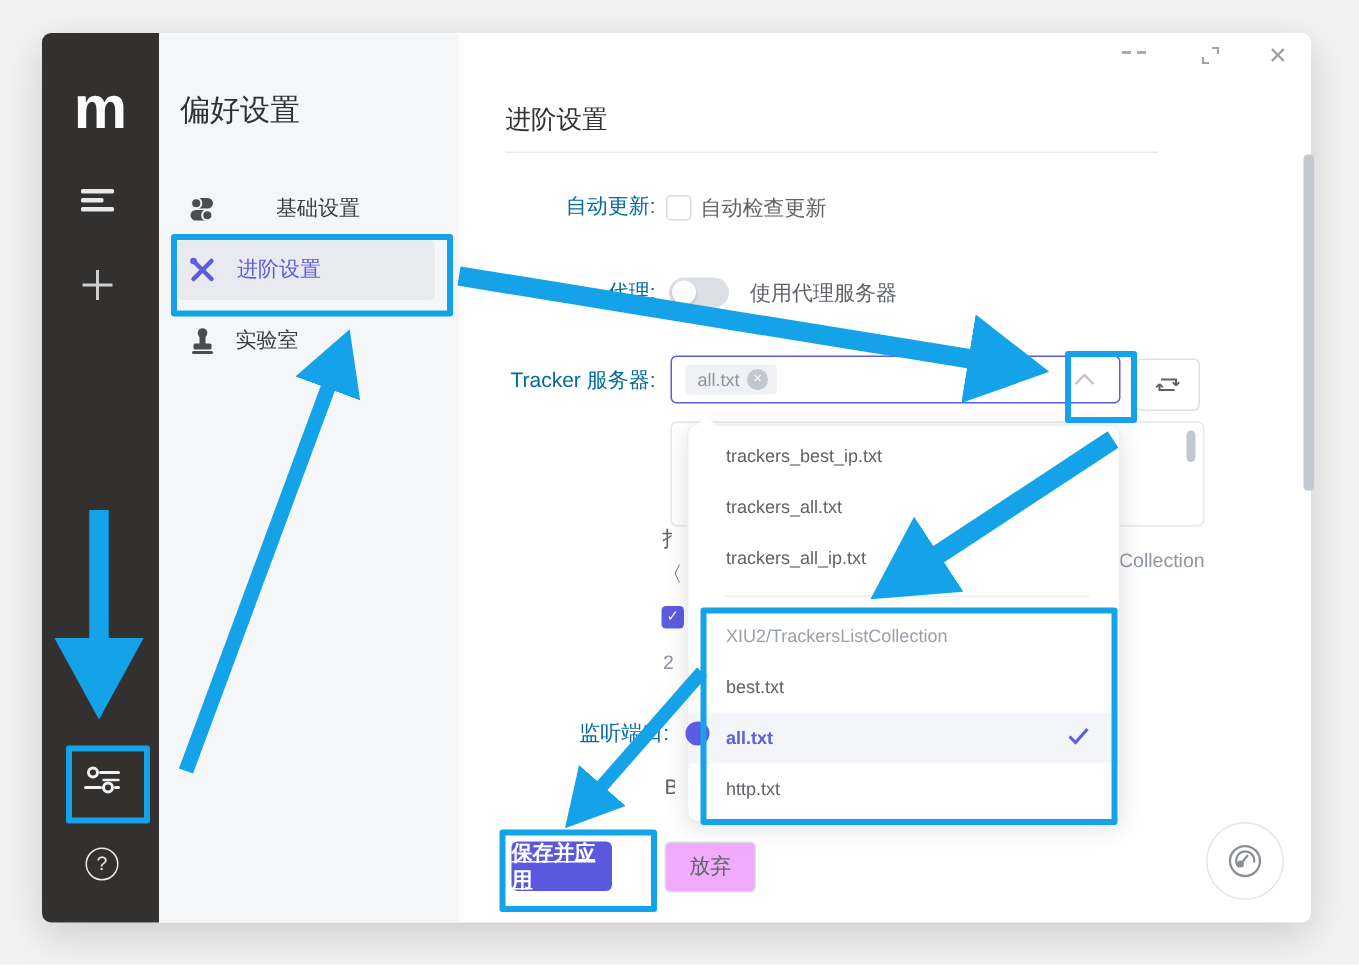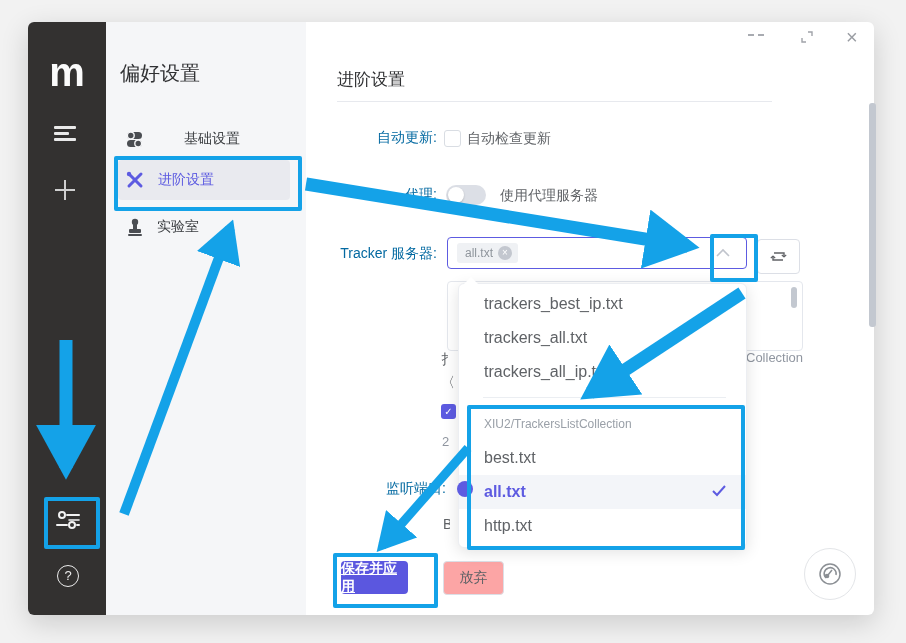--- a/index.html
+++ b/index.html
@@ -39,29 +39,29 @@
   .tag-close{width:14px;height:14px;border-radius:50%;background:#c3c7cf;color:#fff;font-size:10px;line-height:14px;text-align:center;}
   .icon-btn{border:1px solid #dcdfe6;border-radius:4px;background:#fff;display:flex;align-items:center;justify-content:center;}
   #textarea{left:447px;top:281px;width:354px;height:68px;border:1px solid #e4e7ed;border-radius:4px;background:#fff;z-index:5;}
   .scroll-thumb{background:#c3c8d0;border-radius:3px;}
   .frag{font-size:14px;color:#5f6266;z-index:4;}
   .frag-gray{font-size:13px;color:#9096a0;z-index:4;}
   .mini-check{width:15px;height:15px;border-radius:3px;background:#5d5be1;color:#fff;font-size:10px;line-height:15px;text-align:center;z-index:4;}
   
   #dropdown{left:458px;top:283px;width:287px;height:263px;background:#fff;border:1px solid #eceef2;border-radius:6px;
     box-shadow:0 4px 16px rgba(0,0,0,.12);z-index:50;}
-  .dd-item{position:absolute;left:0;width:100%;height:34px;line-height:34px;font-size:16px;color:#5f6266;}
+  .dd-item{position:absolute;left:0;width:100%;height:34px;line-height:34px;font-size:12px;color:#5f6266;}
   .dd-item span{padding-left:25px;}
   .dd-group{position:absolute;left:25px;font-size:12px;color:#9aa0a8;}
   .dd-divider{position:absolute;left:24px;width:243px;height:1px;background:#ebeef2;}
   .dd-selected{background:#f3f5f9;color:#5d5be1;font-weight:bold;}
   .popper-arrow{left:464px;top:277px;width:0;height:0;border-left:7px solid transparent;border-right:7px solid transparent;border-bottom:7px solid #fff;z-index:51;}
   
   .btn-primary{background:#5b57df;color:#fff;border-radius:4px;font-size:14px;font-weight:bold;display:flex;align-items:center;justify-content:center;}
-  .btn-plain{background:#fca5a5;color:#5f6266;border:1px solid #dcdfe6;border-radius:4px;font-size:14px;display:flex;align-items:center;justify-content:center;}
+  .btn-plain{background:#f0abfc;color:#5f6266;border:1px solid #dcdfe6;border-radius:4px;font-size:14px;display:flex;align-items:center;justify-content:center;}
   .fab{width:50px;height:50px;border-radius:50%;border:1px solid #e3e5e8;background:#fff;display:flex;align-items:center;justify-content:center;}
   
   .anno-box{border:4px solid #14a2e8;border-radius:2px;z-index:100;}
   #anno-arrows{left:0;top:0;z-index:99;pointer-events:none;}
 </style>
 </head>
 <body>
 
 <div id="app-window" class="abs"></div>
 
@@ -165,21 +165,21 @@
       <path d="M14 8 l-2.2 -2.2 M14 8 l2.2 -2.2" stroke-width="1.2"></path>
       <path d="M13 11 H3 V7"></path>
       <path d="M3 7 l-2.2 2.2 M3 7 l2.2 2.2" stroke-width="1.2"></path>
     </g>
   </svg>
 </div>
 
 <div id="textarea" class="abs">
   <div class="scroll-thumb" style="position:absolute;right:5px;top:5px;width:6px;height:21px;"></div>
 </div>
-<div class="abs frag-gray" style="left:746px;top:350px;">Collection</div>
+<div class="abs frag-gray" style="left:746px;top:366px;">Collection</div>
 
 <div class="abs frag" style="left:441px;top:351px;">扌</div>
 <div class="abs frag" style="left:441px;top:374px;">〈</div>
 <div class="abs mini-check" style="left:441px;top:404px;">✓</div>
 <div class="abs frag-gray" style="left:442px;top:434px;">2</div>
 <div class="abs frag" style="left:443px;top:516px;width:7px;overflow:hidden;">B</div>
 
 <div class="abs form-label" style="left:330px;top:480px;width:116px;">监听端口:</div>
 <div class="abs" style="left:457px;top:481px;width:16px;height:16px;border-radius:50%;background:#5d5be1;z-index:55;"></div>
 

